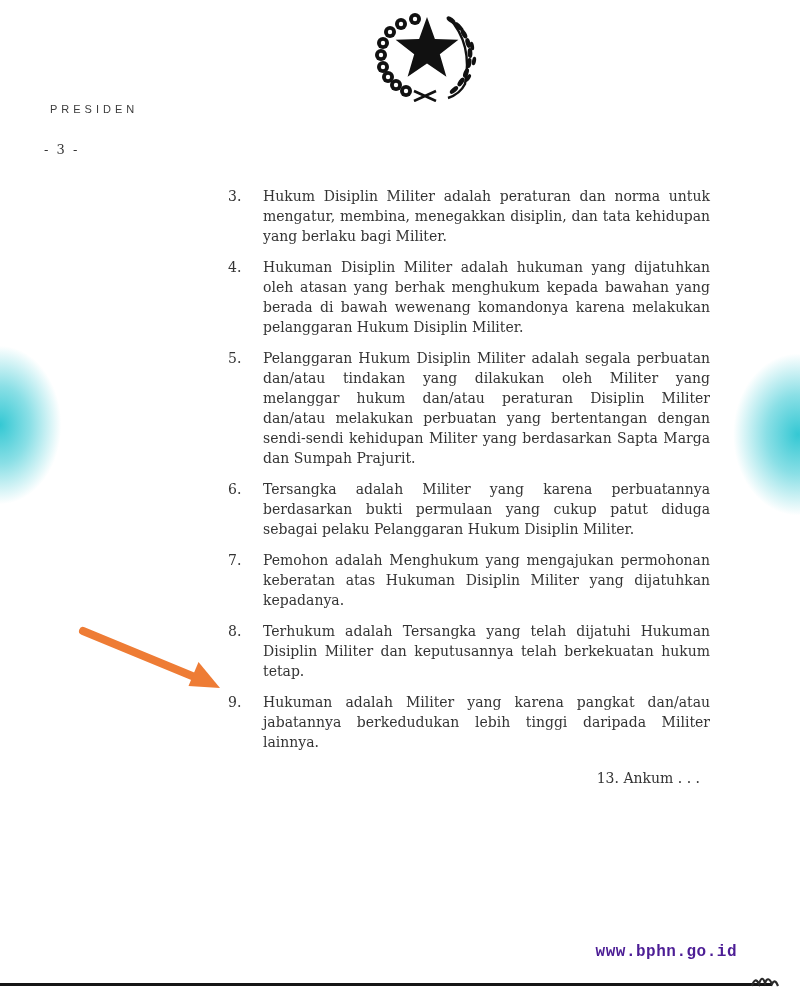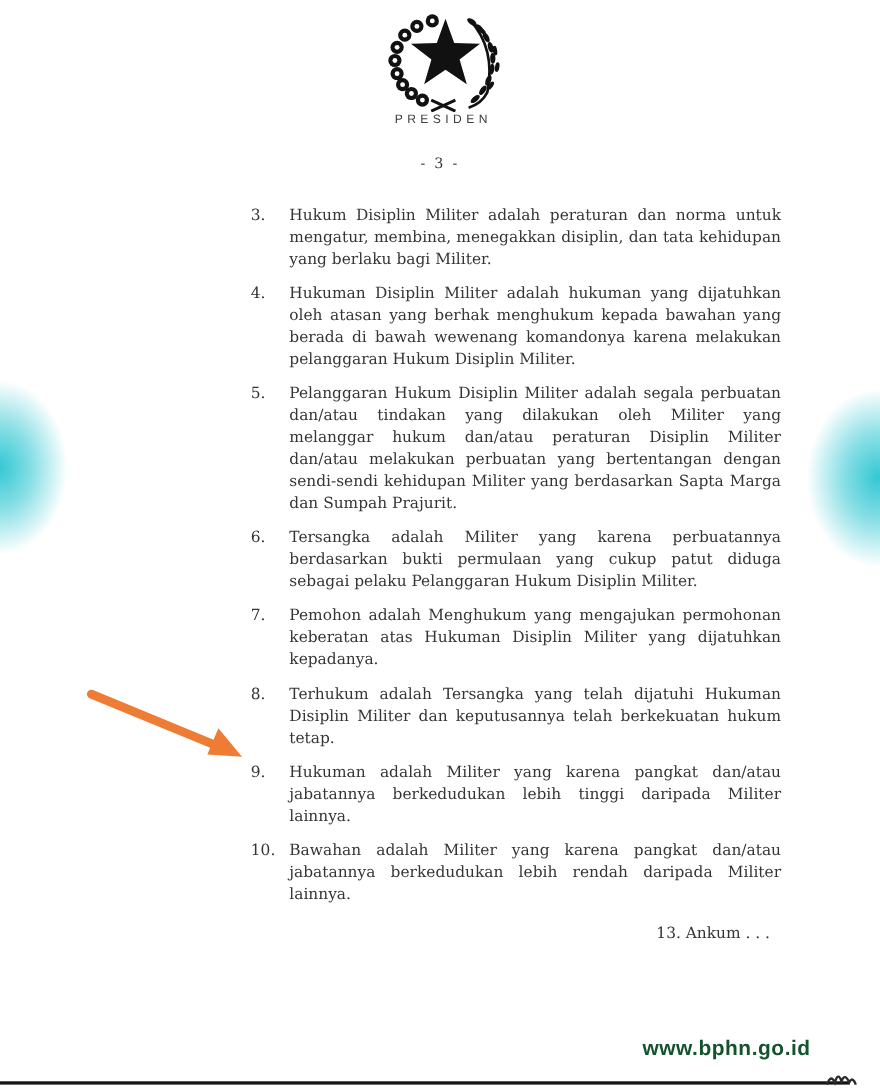--- a/index.html
+++ b/index.html
@@ -19,21 +19,21 @@
     z-index: 1;
   }
   .glow-left {
     left: -85px; top: 315px; width: 170px; height: 220px;
     background: radial-gradient(ellipse closest-side, rgba(41,197,209,0.95) 0%, rgba(41,197,209,0.55) 35%, rgba(41,197,209,0) 72%);
   }
   .glow-right {
     right: -88px; top: 322px; width: 180px; height: 225px;
     background: radial-gradient(ellipse closest-side, rgba(41,197,209,0.95) 0%, rgba(41,197,209,0.55) 35%, rgba(41,197,209,0) 72%);
   }
-  .letterhead { position: relative; z-index: 2; padding-top: 6px; text-align: center; }
+  .letterhead { position: relative; z-index: 2; padding-top: 6px; text-align: left; padding-left: 44px; }
   .emblem { display: block; margin: 0 auto; }
   .org-name {
     font-family: "Liberation Sans", sans-serif;
     font-size: 11px;
     letter-spacing: 4px;
     color: #3c3c3c;
     line-height: 14px;
     margin-left: 6px;
   }
   .page-number {
@@ -65,25 +65,25 @@
     text-align: right;
     padding-right: 10px;
     margin-top: 16px;
     color: #343434;
   }
   .site-link {
     position: absolute;
     right: 63px;
     top: 943px;
     z-index: 2;
-    font-family: Liberation Sans, sans-serif;
+    font-family: Liberation Mono, monospace;
     font-weight: bold;
-    font-size: 19px;
+    font-size: 16px;
     letter-spacing: 0.5px;
-    color: #14532d;
+    color: #4c1d95;
     text-decoration: none;
     cursor: pointer;
   }
   .annotation-arrow { position: absolute; left: 70px; top: 616px; z-index: 3; }
   .bottom-rule {
     position: absolute;
     left: 0; top: 983px;
     width: 772px; height: 3px;
     background: #151515;
     z-index: 2;
@@ -191,24 +191,20 @@
       <p class="txt">Pemohon adalah Menghukum yang mengajukan permohonan keberatan atas Hukuman Disiplin Militer yang dijatuhkan kepadanya.</p>
     </div>
     <div class="item">
       <span class="num">8.</span>
       <p class="txt">Terhukum adalah Tersangka yang telah dijatuhi Hukuman Disiplin Militer dan keputusannya telah berkekuatan hukum tetap.</p>
     </div>
     <div class="item">
       <span class="num">9.</span>
       <p class="txt">Hukuman adalah Militer yang karena pangkat dan/atau jabatannya berkedudukan lebih tinggi daripada Militer lainnya.</p>
     </div>
-    <div class="item">
-      <span class="num">10.</span>
-      <p class="txt">Bawahan adalah Militer yang karena pangkat dan/atau jabatannya berkedudukan lebih rendah daripada Militer lainnya.</p>
-    </div>
     <div class="catchword">13. Ankum  . . .</div>
   </main>
 
   <svg class="annotation-arrow" width="162" height="86" viewBox="0 0 162 86" aria-hidden="true">
     <line x1="13" y1="15" x2="127" y2="62" stroke="#ee7c35" stroke-width="8" stroke-linecap="round"></line>
     <polygon points="150,72 118.5,70 128.5,46" fill="#ee7c35"></polygon>
   </svg>
 
   <a class="site-link">www.bphn.go.id</a>
 

